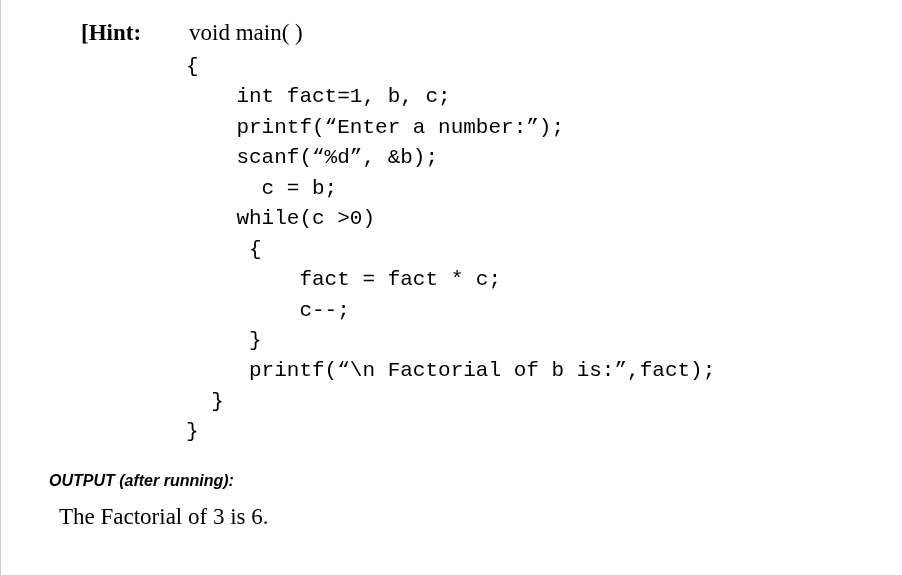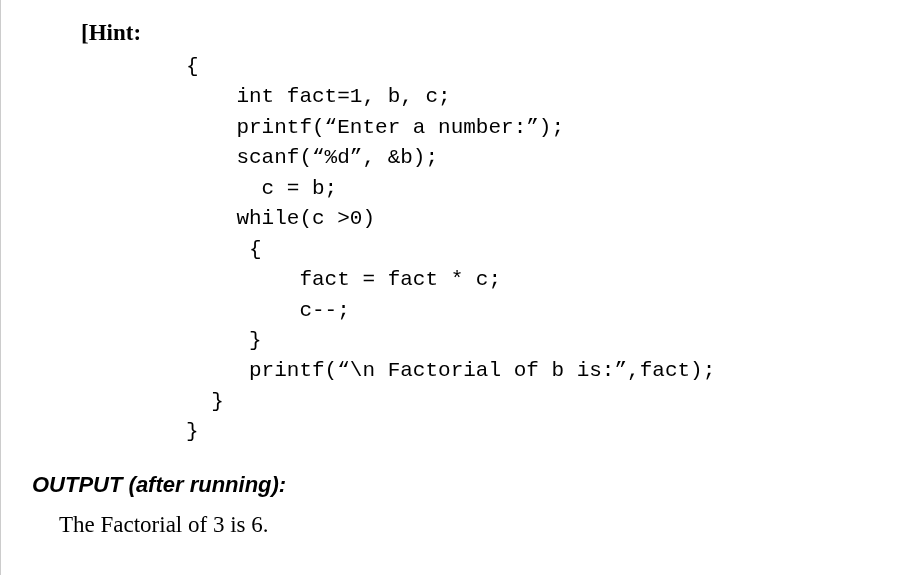--- a/index.html
+++ b/index.html
@@ -37,40 +37,41 @@
       font-size: 21px;
       white-space: pre;
       line-height: 1.45;
       margin-left: 165px;
       margin-top: 6px;
     }
     .output-heading {
       font-weight: bold;
       font-style: italic;
       font-family: Arial, Helvetica, sans-serif;
-      font-size: 22px;
+      font-size: 16px;
       margin-top: 24px;
-      margin-left: 11px;
+      margin-left: 28px;
     }
     .output-lines {
       margin-top: 10px;
       margin-left: 38px;
       font-family: 'Times New Roman', Times, serif;
       font-size: 23px;
       line-height: 1.5;
     }
     .output-line {
       display: block;
     }
   </style>
 </head>
 <body>
 
 <div class="hint-line">
   <span class="hint-label">[Hint:</span>
+  <span class="code-sig">void main( )</span>
 </div>
 
 <div class="code-block">{
     int fact=1, b, c;
     printf(“Enter a number:”);
     scanf(“%d”, &amp;b);
       c = b;
     while(c &gt;0)
      {
          fact = fact * c;

